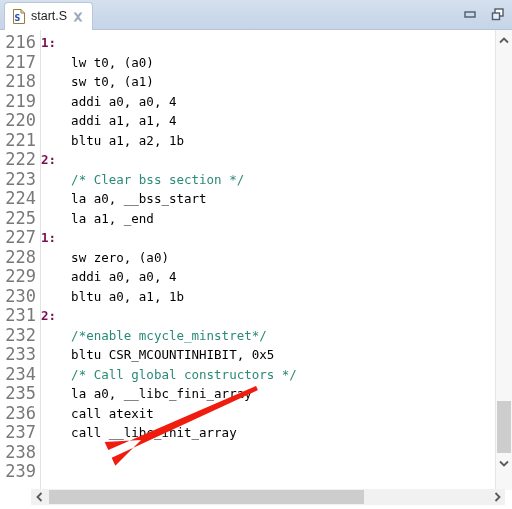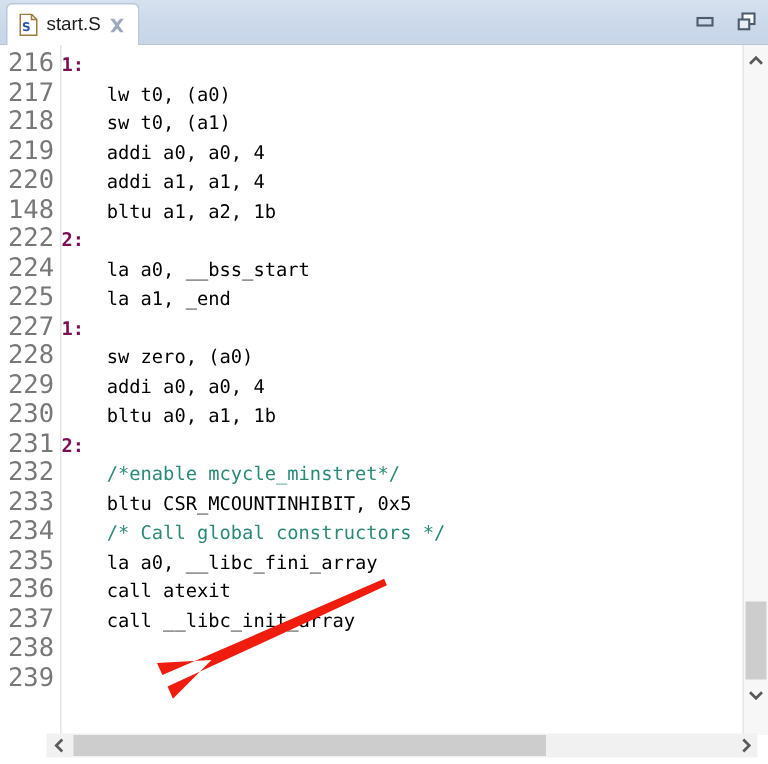--- a/index.html
+++ b/index.html
@@ -266,22 +266,23 @@
   <div class="editor">
 
     <div class="code-area">
       <div class="gutter-line"></div>
       <div class="lines" id="lines">
           <div class="row"><span class="lno">216</span><span class="ltext"><span class="plain"></span><span class="label">1:</span></span></div>
           <div class="row"><span class="lno">217</span><span class="ltext"><span class="plain">    lw t0, (a0)</span></span></div>
           <div class="row"><span class="lno">218</span><span class="ltext"><span class="plain">    sw t0, (a1)</span></span></div>
           <div class="row"><span class="lno">219</span><span class="ltext"><span class="plain">    addi a0, a0, 4</span></span></div>
           <div class="row"><span class="lno">220</span><span class="ltext"><span class="plain">    addi a1, a1, 4</span></span></div>
-          <div class="row"><span class="lno">148</span><span class="ltext"><span class="plain">    bltu a1, a2, 1b</span></span></div>
+          <div class="row"><span class="lno">221</span><span class="ltext"><span class="plain">    bltu a1, a2, 1b</span></span></div>
           <div class="row"><span class="lno">222</span><span class="ltext"><span class="label">2:</span></span></div>
+          <div class="row"><span class="lno">223</span><span class="ltext"><span class="comment">    /* Clear bss section */</span></span></div>
           <div class="row"><span class="lno">224</span><span class="ltext"><span class="plain">    la a0, __bss_start</span></span></div>
           <div class="row"><span class="lno">225</span><span class="ltext"><span class="plain">    la a1, _end</span></span></div>
           <div class="row"><span class="lno">227</span><span class="ltext"><span class="label">1:</span></span></div>
           <div class="row"><span class="lno">228</span><span class="ltext"><span class="plain">    sw zero, (a0)</span></span></div>
           <div class="row"><span class="lno">229</span><span class="ltext"><span class="plain">    addi a0, a0, 4</span></span></div>
           <div class="row"><span class="lno">230</span><span class="ltext"><span class="plain">    bltu a0, a1, 1b</span></span></div>
           <div class="row"><span class="lno">231</span><span class="ltext"><span class="label">2:</span></span></div>
           <div class="row"><span class="lno">232</span><span class="ltext"><span class="comment">    /*enable mcycle_minstret*/</span></span></div>
           <div class="row"><span class="lno">233</span><span class="ltext"><span class="plain">    bltu CSR_MCOUNTINHIBIT, 0x5</span></span></div>
           <div class="row"><span class="lno">234</span><span class="ltext"><span class="comment">    /* Call global constructors */</span></span></div>

